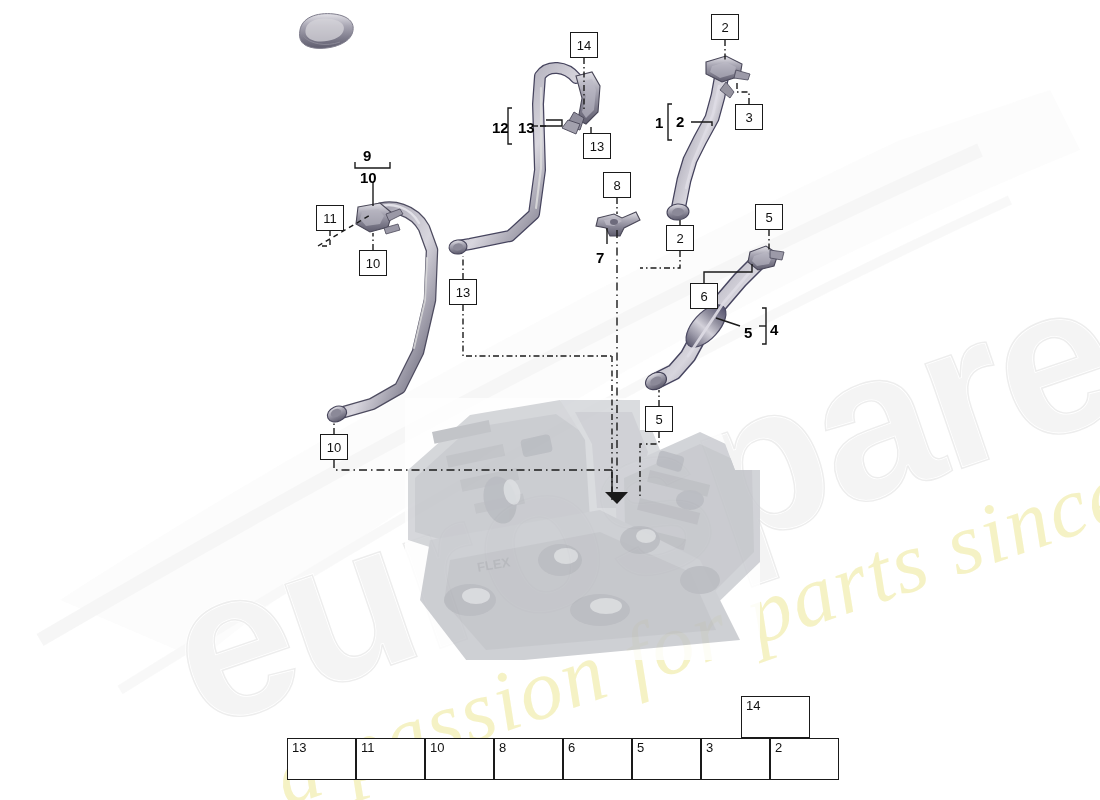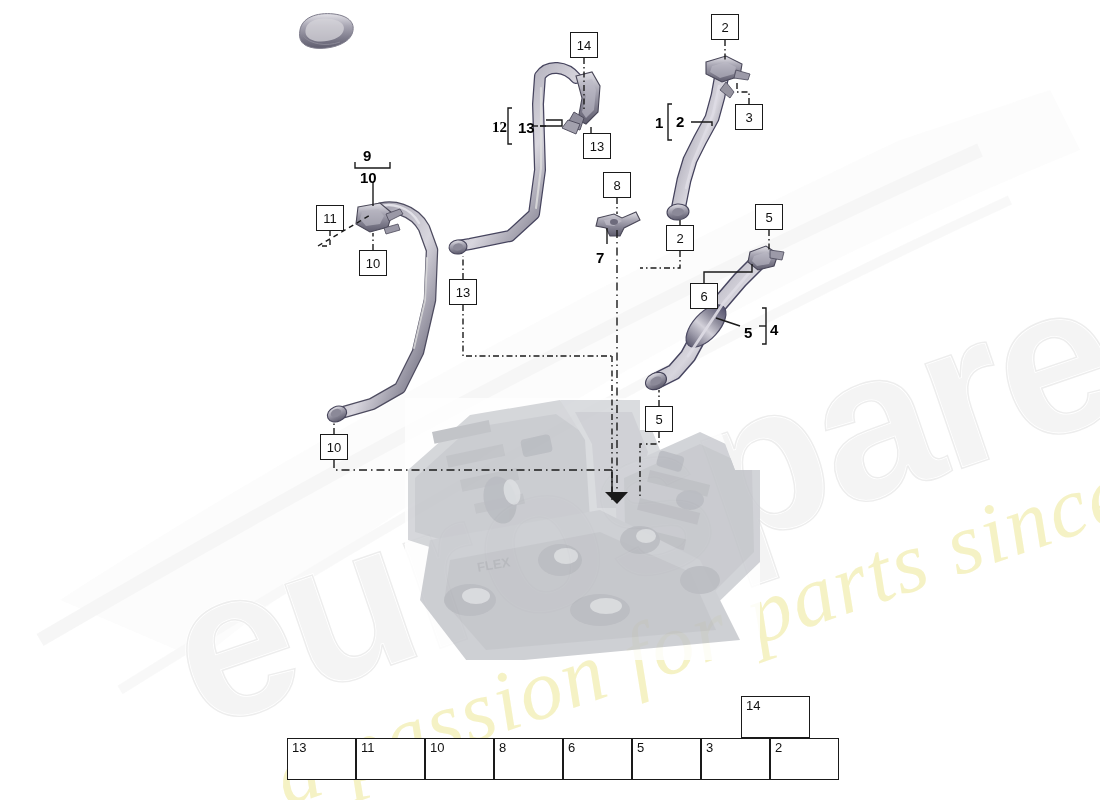--- a/index.html
+++ b/index.html
@@ -356,21 +356,21 @@
   </svg>
 
   <div class="layer" id="callout-layer">
       <div class="cbox center" style="left: 711px; top: 14px;">2</div>
       <div class="cbox center" style="left: 735px; top: 104px;">3</div>
       <div class="bnum" style="left: 655px; top: 115px; font-weight: bold;">1</div>
       <div class="bnum" style="left: 676px; top: 114px;">2</div>
       <div class="cbox center" style="left: 666px; top: 225px;">2</div>
       <div class="cbox center" style="left: 570px; top: 32px;">14</div>
       <div class="cbox center" style="left: 583px; top: 133px;">13</div>
-      <div class="bnum" style="left: 492px; top: 120px; font-weight: bold; font-family: Liberation Serif, serif;">12</div>
+      <div class="bnum" style="left: 492px; top: 120px; font-weight: bold;">12</div>
       <div class="bnum" style="left: 518px; top: 120px;">13</div>
       <div class="bnum" style="left: 363px; top: 148px;">9</div>
       <div class="bnum" style="left: 360px; top: 170px;">10</div>
       <div class="cbox center" style="left: 316px; top: 205px;">11</div>
       <div class="cbox center" style="left: 359px; top: 250px;">10</div>
       <div class="cbox center" style="left: 320px; top: 434px;">10</div>
       <div class="cbox center" style="left: 449px; top: 279px;">13</div>
       <div class="cbox center" style="left: 603px; top: 172px;">8</div>
       <div class="bnum" style="left: 596px; top: 250px;">7</div>
       <div class="cbox center" style="left: 755px; top: 204px;">5</div>

